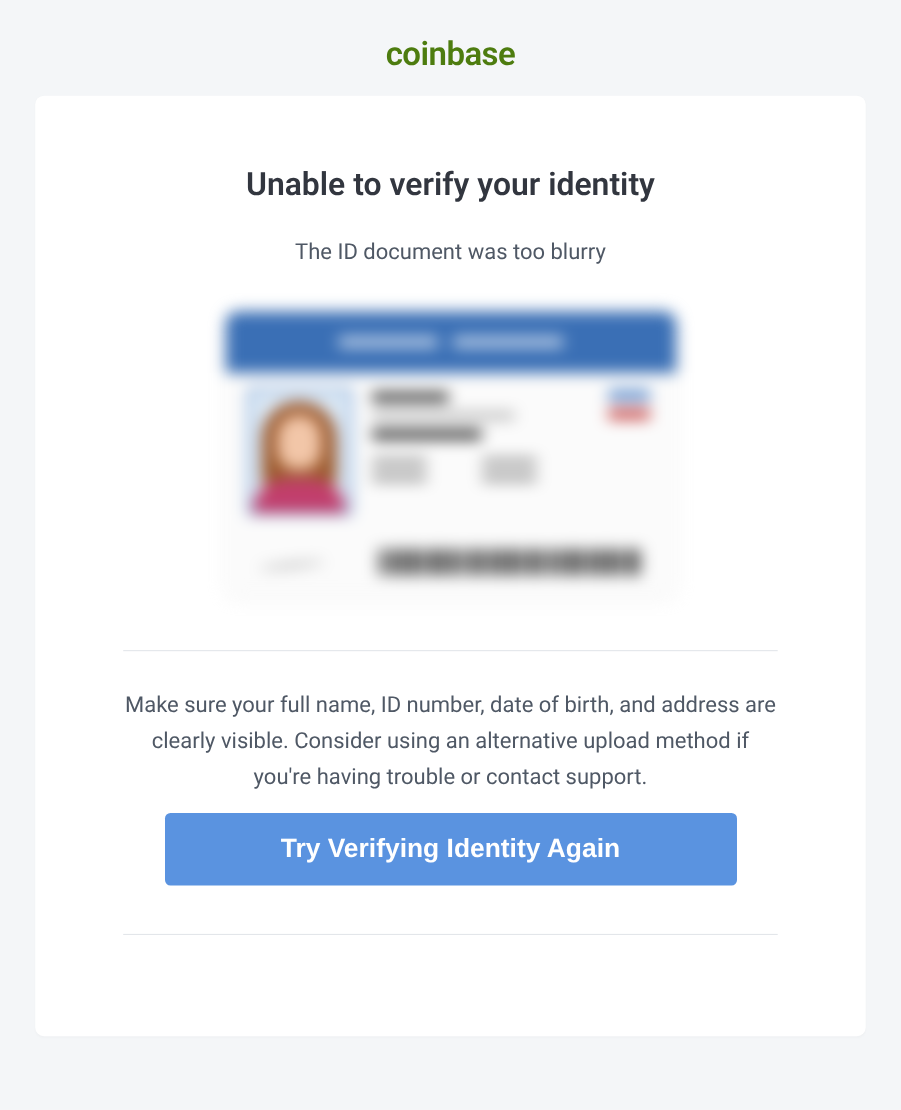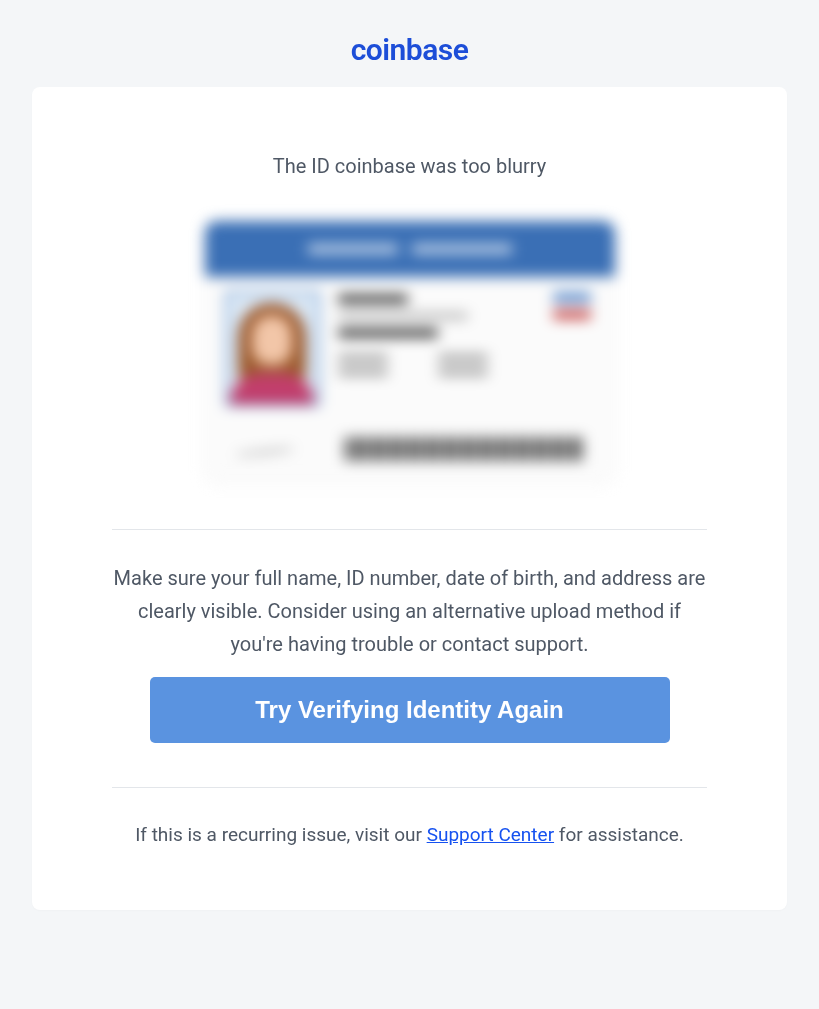--- a/index.html
+++ b/index.html
@@ -15,21 +15,21 @@
       padding: 32px 32px 40px 32px;
     }
     .logo-wrap {
       text-align: center;
       margin-bottom: 20px;
     }
     .logo {
       display: inline-block;
       font-size: 30px;
       font-weight: 600;
-      color: #1d4ed8;
+      color: #4d7c0f;
       letter-spacing: -0.5px;
     }
     .card {
       background: #ffffff;
       border-radius: 8px;
       padding: 64px 80px 60px 80px;
       box-shadow: 0 1px 2px rgba(0,0,0,0.02);
     }
     .title {
       font-size: 29px;
@@ -211,21 +211,22 @@
     }
   </style>
 </head>
 <body>
 
 <div class="logo-wrap">
   <span class="logo">coinbase</span>
 </div>
 
 <div class="card">
-  <p class="subtitle">The ID coinbase was too blurry</p>
+  <h1 class="title">Unable to verify your identity</h1>
+  <p class="subtitle">The ID document was too blurry</p>
 
   <div class="id-card-container">
     <div class="id-card">
       <div class="id-header">
         <div class="id-header-text a"></div>
         <div class="id-header-text b"></div>
       </div>
       <div class="id-body">
         <div class="id-photo">
           <div class="id-photo-hair"></div>
@@ -255,16 +256,13 @@
   </div>
 
   <div class="divider"></div>
 
   <p class="body-text">Make sure your full name, ID number, date of birth, and address are clearly visible. Consider using an alternative upload method if you're having trouble or contact support.</p>
 
   <button class="cta-button">Try Verifying Identity Again</button>
 
   <div class="divider"></div>
 
-  <p class="footer-text">
-    <span>If this is a recurring issue, visit our </span><a href="#">Support Center</a><span> for assistance.</span>
-  </p>
 </div>
 
 </body></html>

